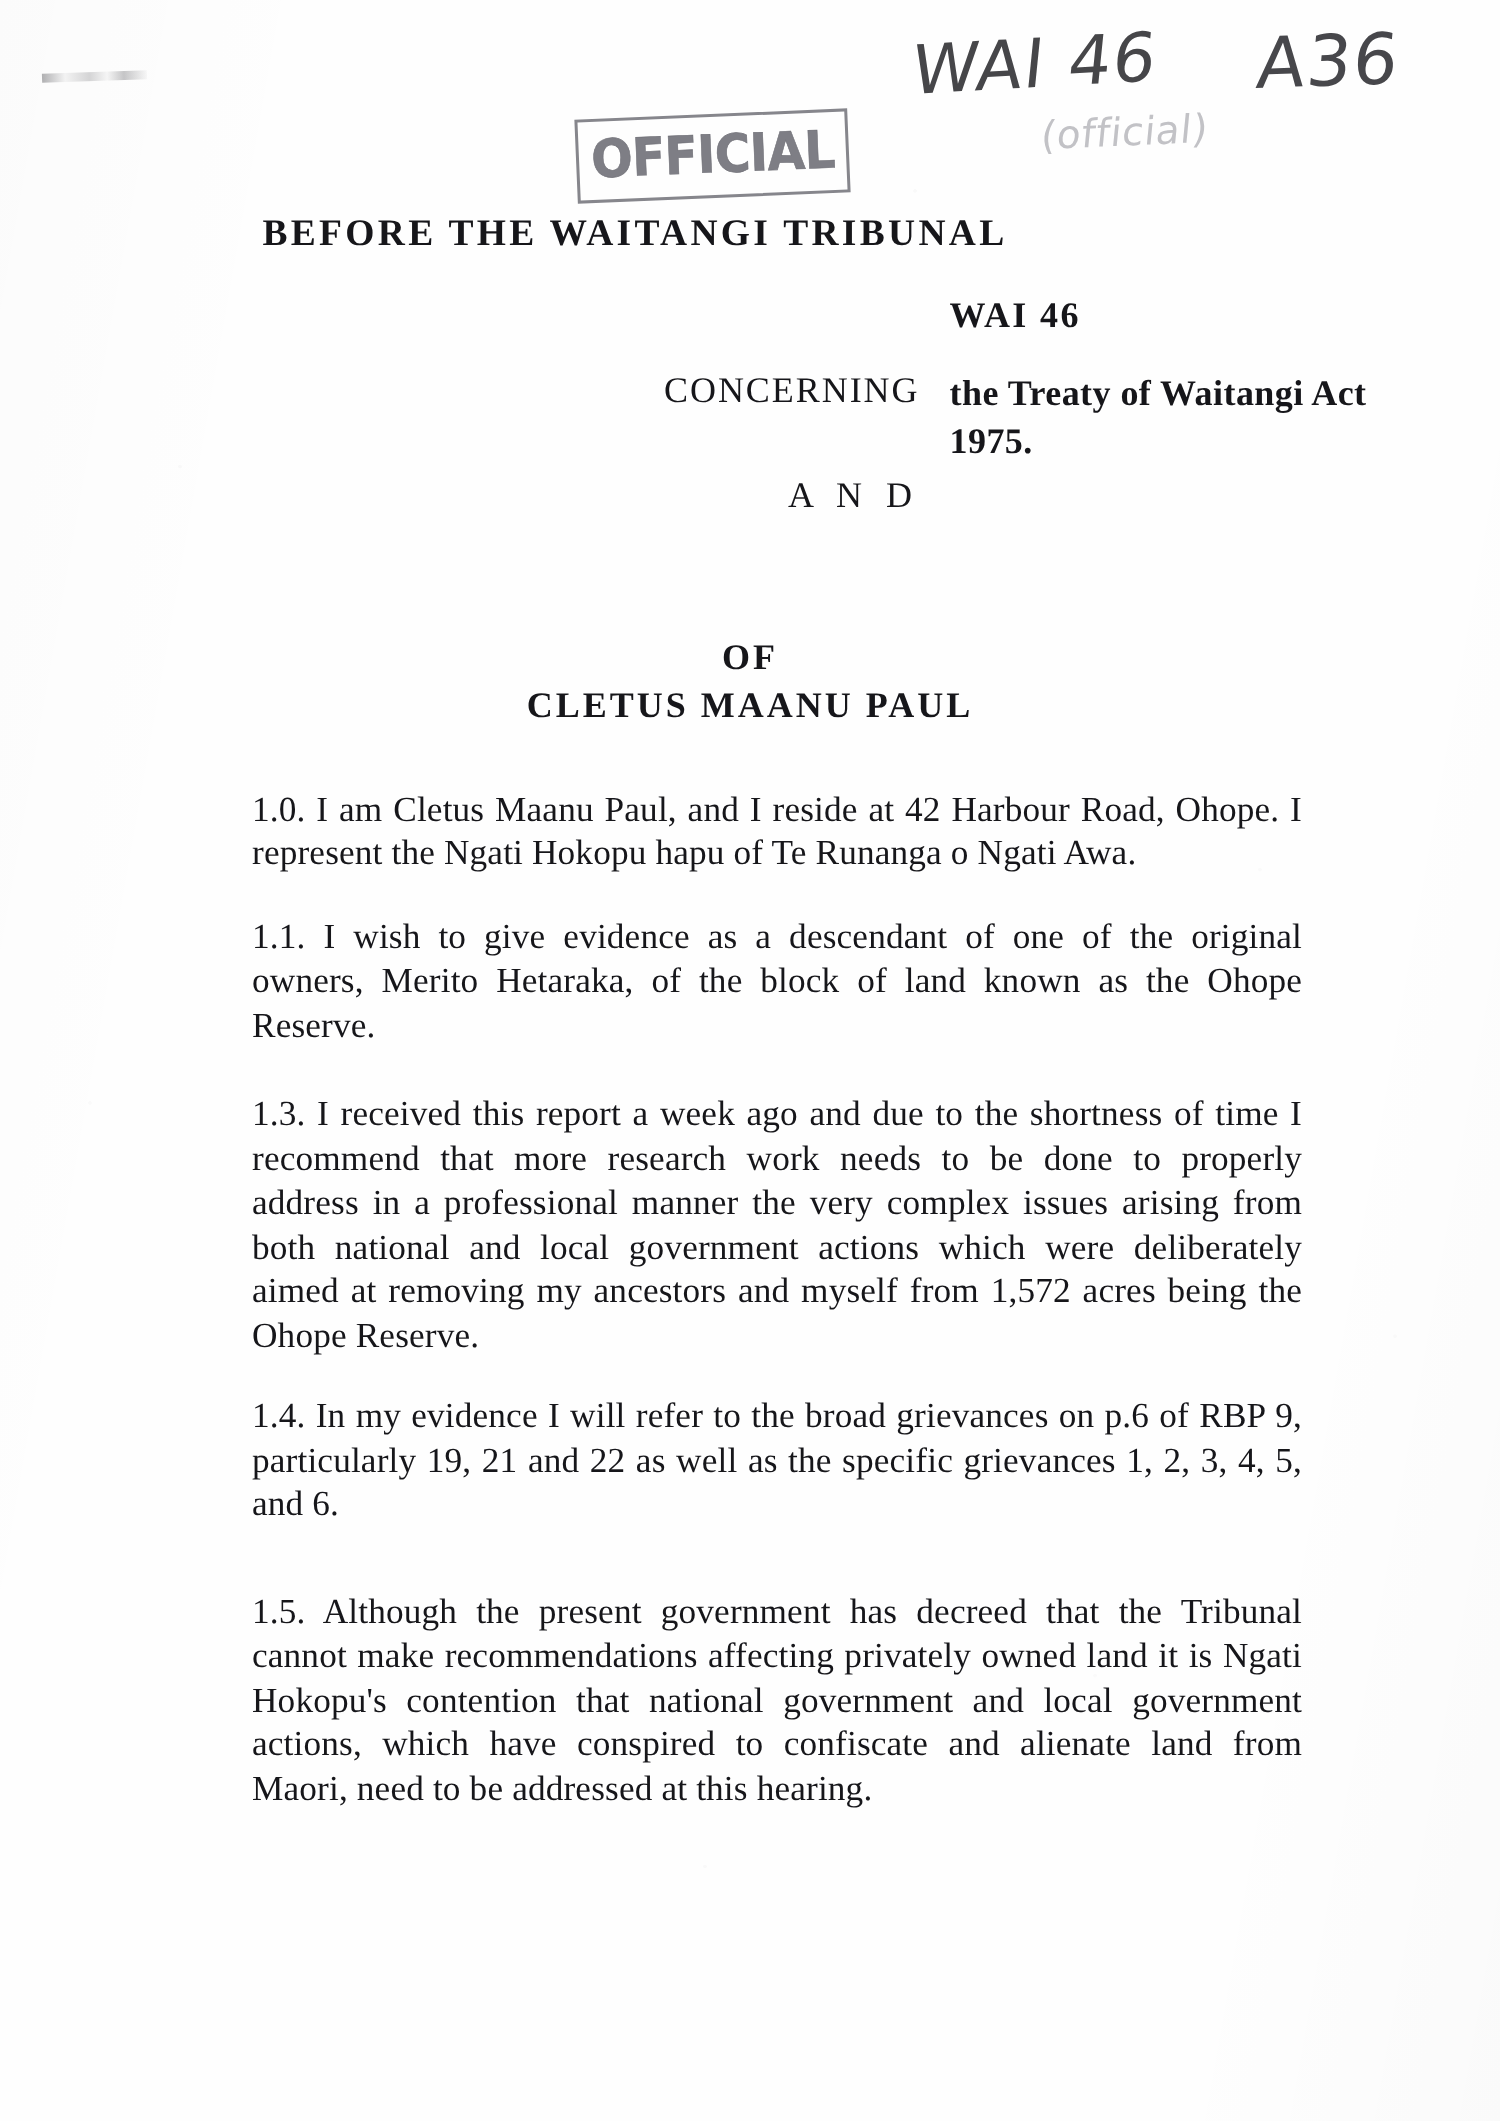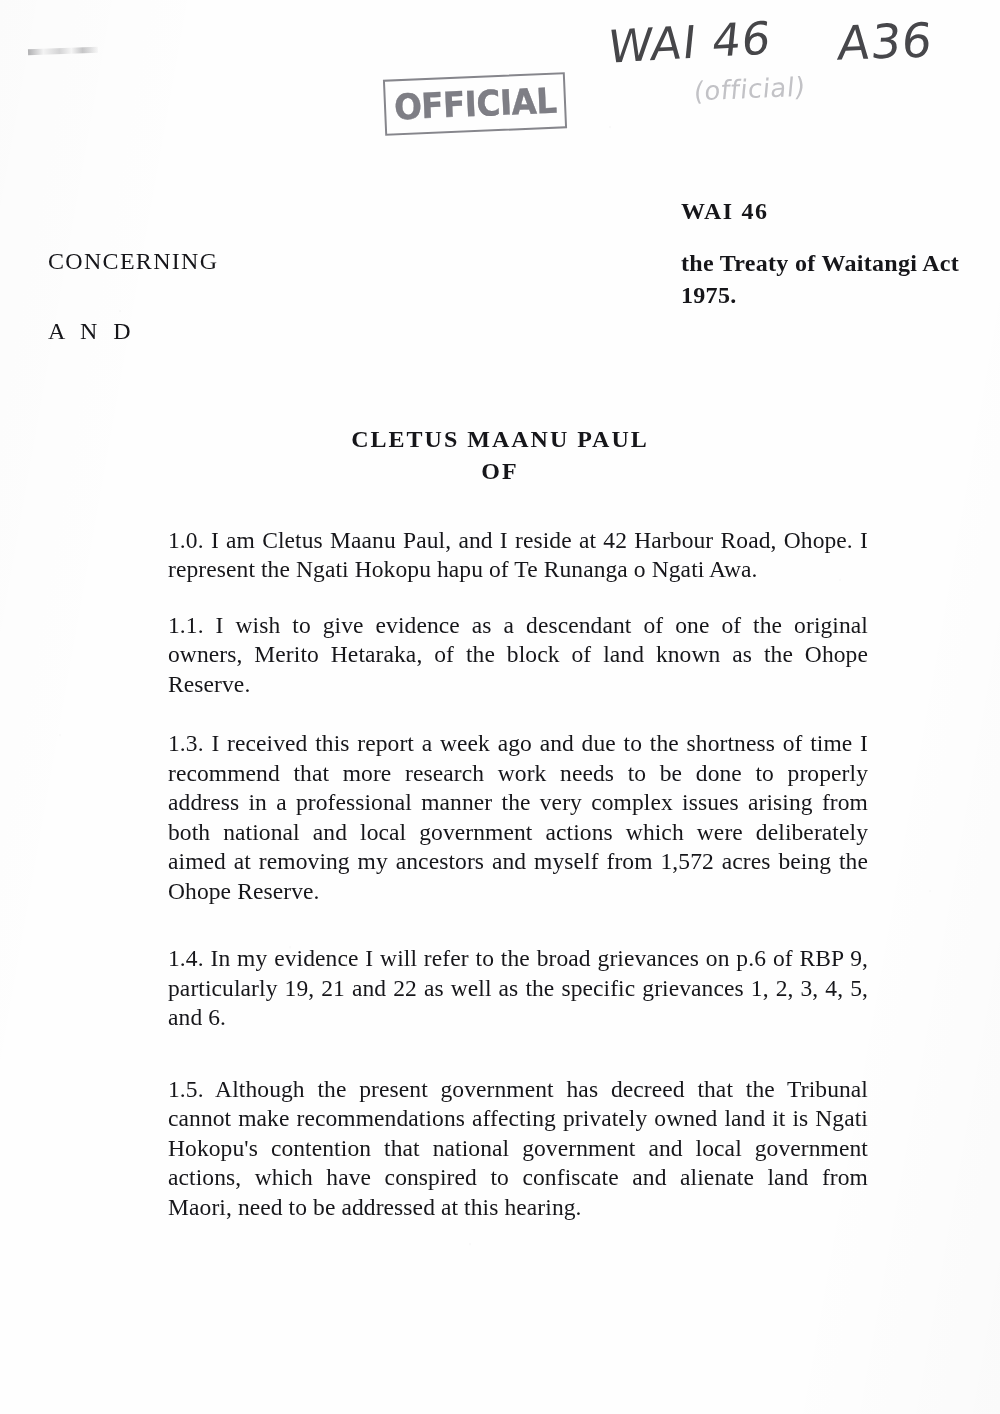--- a/index.html
+++ b/index.html
@@ -130,28 +130,27 @@
   #clause-and {
     top: 318px;
   }
 
   .clause-row {
     display: flex;
     align-items: flex-start;
   }
   .clause-label {
     width: 633px;
-    text-align: left;
+    text-align: right;
     padding-right: 20px;
     box-sizing: border-box;
     font-size: 24px;
     font-weight: 400;
     letter-spacing: 1.3px;
     white-space: nowrap;
-    margin-left: 48px;
   }
   .clause-label.spaced {
     letter-spacing: 5px;
   }
   .clause-value {
     width: 300px;
     font-size: 24px;
     line-height: 1.32;
     font-weight: 700;
     letter-spacing: 0.3px;
@@ -193,41 +192,42 @@
     font-size: 23.5px;
     line-height: 1.255;
     text-align: justify;
     margin: 0 0 26px 0;
     letter-spacing: 0.1px;
   }
   .para:last-child { margin-bottom: 0; }
   .para-1-0 { }
   .para-1-1 { margin-bottom: 30px; margin-top: 24px; }
   .para-1-2 { margin-bottom: 28px; }
-  .para-1-3 { margin-bottom: 38px; }
+  .para-1-3 { margin-bottom: 24px; }
   .para-1-4 { margin-bottom: 42px; }
 </style>
 </head>
 <body>
 
 <div class="page">
 
   <div class="paper-grain"></div>
   <div class="smudge"></div>
 
   <div class="handwriting" id="hw-wai">WAI 46</div>
 
   <div class="handwriting" id="hw-a36">A36</div>
 
   <div class="handwriting" id="hw-official-note">(official)</div>
 
   <div id="official-stamp">
     <span class="stamp-text">OFFICIAL</span>
   </div>
 
+  <div class="heading-before">BEFORE THE WAITANGI TRIBUNAL</div>
 
   <div class="clause-block" id="clause-wai">
     <div class="clause-row">
       <div class="clause-label"></div>
       <div class="clause-value">WAI  46</div>
     </div>
   </div>
 
   <div class="clause-block" id="clause-concerning">
     <div class="clause-row">
@@ -236,22 +236,22 @@
     </div>
   </div>
 
   <div class="clause-block" id="clause-and">
     <div class="clause-row">
       <div class="clause-label spaced">A N D</div>
     </div>
   </div>
 
   <div class="title-block">
+    <span class="title-line title-center-narrow">OF</span>
     <span class="title-line">CLETUS MAANU PAUL</span>
-    <span class="title-line title-center-narrow">OF</span>
   </div>
 
   <div class="body">
     <p class="para para-1-0">1.0. I am Cletus Maanu Paul, and I reside at 42 Harbour Road, Ohope. I represent the Ngati Hokopu hapu of Te Runanga o Ngati Awa.</p>
     <p class="para para-1-1">1.1. I wish to give evidence as a descendant of one of the original owners, Merito Hetaraka, of the block of land known as the Ohope Reserve.</p>
     <p class="para para-1-3">1.3. I received this report a week ago and due to the shortness of time I recommend that more research work needs to be done to properly address in a professional manner the very complex issues arising from both national and local government actions which were deliberately aimed at removing my ancestors and myself from 1,572 acres being the Ohope Reserve.</p>
     <p class="para para-1-4">1.4. In my evidence I will refer to the broad grievances on p.6 of RBP 9, particularly 19, 21 and 22 as well as the specific grievances 1, 2, 3, 4, 5, and 6.</p>
     <p class="para para-1-5">1.5. Although the present government has decreed that the Tribunal cannot make recommendations affecting privately owned land it is Ngati Hokopu's contention that national government and local government actions, which have conspired to confiscate and alienate land from Maori, need to be addressed at this hearing.</p>
   </div>
 

